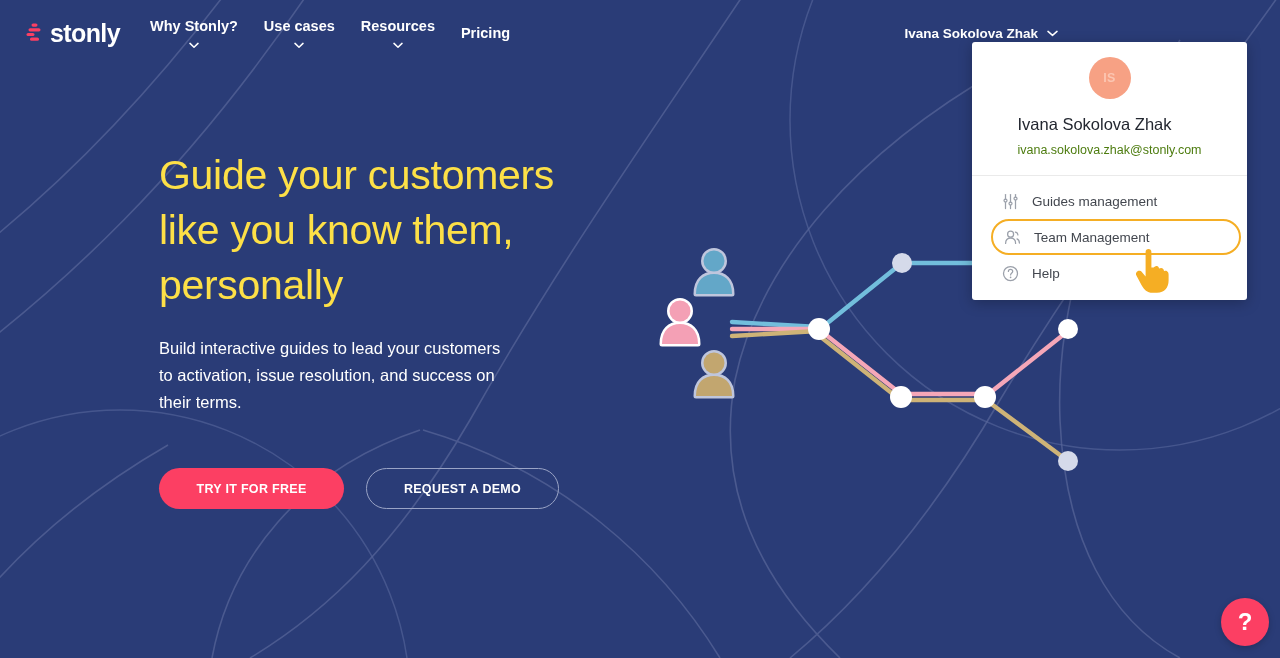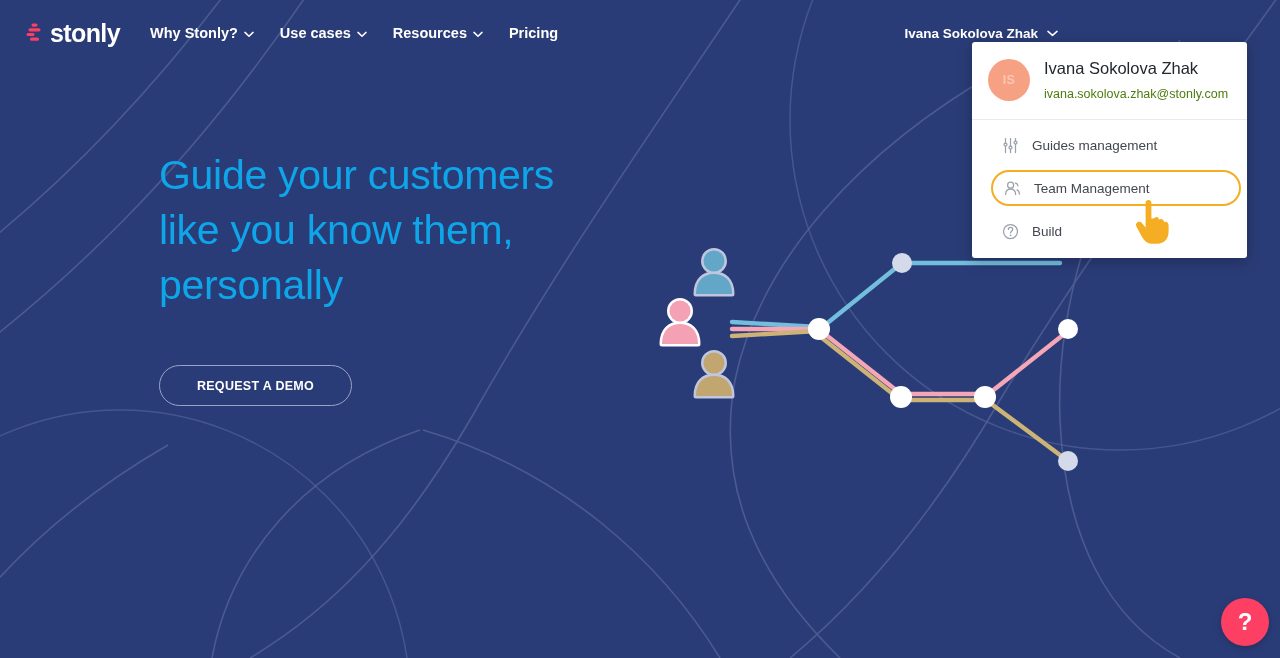--- a/index.html
+++ b/index.html
@@ -60,20 +60,21 @@
   }
   .nav-item {
     display: flex;
     align-items: center;
     gap: 6px;
     color: #ffffff;
     font-size: 14.5px;
     font-weight: bold;
     cursor: pointer;
     white-space: nowrap;
+    flex-direction: column;
   }
   .nav-caret { display: block; margin-top: 2px; }
 
   #user-menu-trigger {
     margin-left: auto;
     display: flex;
     align-items: center;
     gap: 9px;
     color: #ffffff;
     font-size: 13.5px;
@@ -84,21 +85,21 @@
 
   
   #hero {
     position: absolute;
     left: 159px;
     top: 148px;
     width: 470px;
     z-index: 10;
   }
   #hero-title {
-    color: #0ea5e9;
+    color: #fde047;
     font-size: 41px;
     line-height: 55px;
     font-weight: normal;
     letter-spacing: -0.3px;
     white-space: pre-line;
   }
   #hero-sub {
     margin-top: 22px;
     color: #ffffff;
     font-size: 16.5px;
@@ -158,20 +159,21 @@
     box-shadow: 0 3px 14px rgba(0,0,0,0.25);
     z-index: 40;
     overflow: visible;
   }
   #dropdown-profile {
     display: flex;
     align-items: center;
     gap: 14px;
     padding: 15px 16px 16px 16px;
     border-bottom: 1px solid #EAEAEA;
+    flex-direction: column;
   }
   #dropdown-avatar {
     flex: 0 0 auto;
     width: 42px; height: 42px;
     border-radius: 50%;
     background: #F7A184;
     color: #FBC6B2;
     font-size: 12.5px;
     font-weight: bold;
     display: flex;
@@ -212,21 +214,21 @@
     flex: 0 0 18px;
     width: 18px; height: 18px;
     display: flex;
     align-items: center;
     justify-content: center;
   }
   .menu-item.highlighted {
     border: 2.5px solid #F5AE24;
     border-radius: 21px;
     height: 36px;
-    margin: 8px 6px;
+    margin: 1px 6px;
     padding: 0 10px;
   }
 
   #click-cursor {
     position: absolute;
     left: 140px;
     top: 26px;
     width: 42px;
     height: 48px;
     pointer-events: none;
@@ -365,21 +367,25 @@
     <svg width="11" height="7" viewBox="0 0 11 7" aria-hidden="true">
       <path d="M1 1.4 L5.5 5.4 L10 1.4" fill="none" stroke="#ffffff" stroke-width="1.5" stroke-linecap="round" stroke-linejoin="round"></path>
     </svg>
   </div>
 </header>
 
 <section id="hero">
   <h1 id="hero-title">Guide your customers
 like you know them,
 personally</h1>
+  <p id="hero-sub">Build interactive guides to lead your customers
+to activation, issue resolution, and success on
+their terms.</p>
   <div id="hero-ctas">
+    <button class="btn btn-primary">TRY IT FOR FREE</button>
     <button class="btn btn-ghost">REQUEST A DEMO</button>
   </div>
 </section>
 
 <div id="user-dropdown">
 
   <div id="dropdown-profile">
     <div id="dropdown-avatar">IS</div>
     <div id="dropdown-identity">
       <div id="dropdown-name">Ivana Sokolova Zhak</div>
@@ -431,21 +437,21 @@
 
 
     <div class="menu-item">
       <span class="mi-icon">
         <svg width="17" height="17" viewBox="0 0 17 17" aria-hidden="true">
           <circle cx="8.5" cy="8.5" r="7" fill="none" stroke="#9BA0AA" stroke-width="1.25"></circle>
           <path d="M6.4 6.4 C6.4 5.1 7.3 4.4 8.5 4.4 C9.8 4.4 10.7 5.2 10.7 6.4 C10.7 7.9 8.6 8 8.6 9.9" fill="none" stroke="#9BA0AA" stroke-width="1.25" stroke-linecap="round"></path>
           <circle cx="8.6" cy="12.3" r="0.85" fill="#9BA0AA"></circle>
         </svg>
       </span>
-      <span>Build</span>
+      <span>Help</span>
     </div>
 
 
   </div>
 </div>
 
 <div id="help-fab">
   <span>?</span>
 </div>
 

